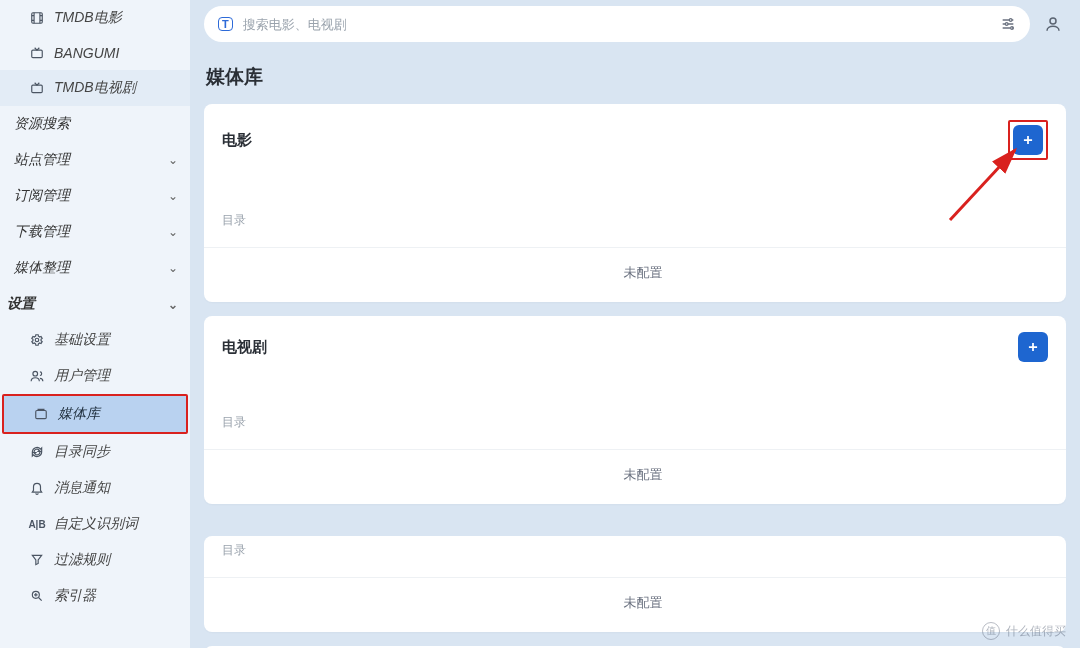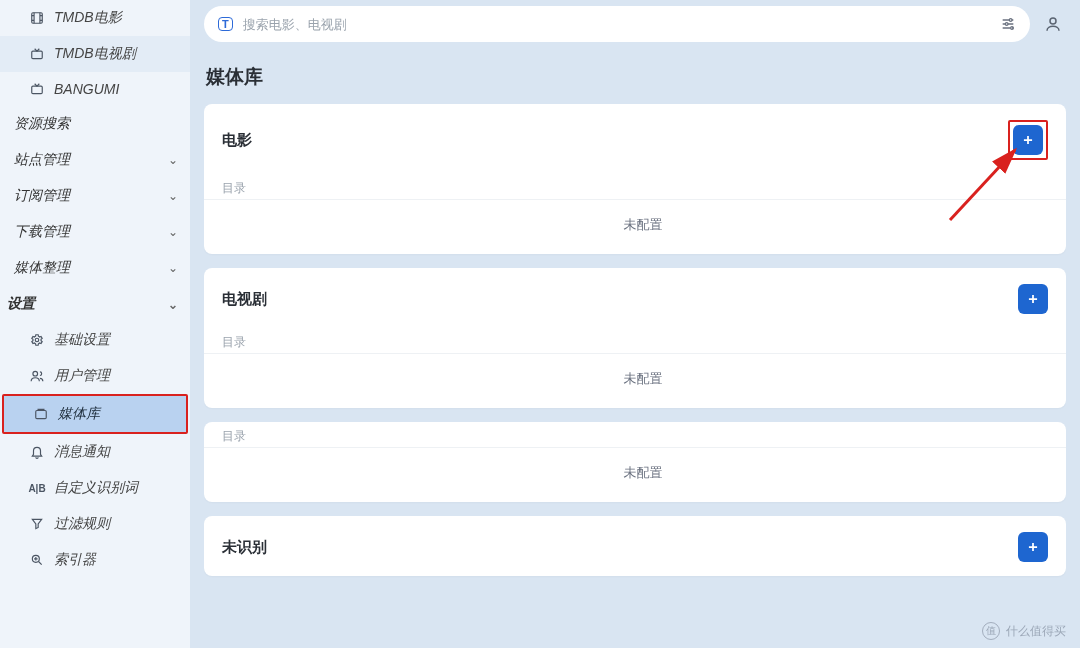--- a/index.html
+++ b/index.html
@@ -141,24 +141,25 @@
     width: 30px; height: 30px;
     background: #1e66d0;
     color: #fff;
     border-radius: 6px;
     display: flex; align-items: center; justify-content: center;
     font-size: 18px;
     cursor: pointer;
     line-height: 1;
   }
   .card-sub {
-    padding: 6px 18px 2px 18px;
+    padding: 6px 18px 18px 18px;
     font-size: 12px;
     color: #9aa3ad;
     border-bottom: 1px solid #eef1f4;
+    margin-top: 32px;
   }
   .card-body {
     padding: 16px 18px 20px 34px;
     text-align: center;
     font-size: 13px;
     color: #6b7280;
   }
 
   
   svg { display: block; }
@@ -195,37 +196,37 @@
   <div class="sidebar">
     <div class="side-item side-sub">
       <span class="ico">
         <svg width="14" height="14" viewBox="0 0 24 24" fill="none" stroke="currentColor" stroke-width="2">
             <rect x="3" y="3" width="18" height="18" rx="2"></rect>
             <path d="M7 3v18M17 3v18M3 8h4M3 16h4M17 8h4M17 16h4"></path>
           </svg>
       </span>
       <span class="lbl">TMDB电影</span>
     </div>
-    <div class="side-item side-sub" style="background:#e3ecf6;">
+    <div class="side-item side-sub">
       <span class="ico">
         <svg width="14" height="14" viewBox="0 0 24 24" fill="none" stroke="currentColor" stroke-width="2">
             <rect x="3" y="7" width="18" height="13" rx="2"></rect>
             <path d="M8 3l4 4 4-4"></path>
           </svg>
       </span>
-      <span class="lbl">TMDB电视剧</span>
-    </div>
-    <div class="side-item side-sub">
+      <span class="lbl">BANGUMI</span>
+    </div>
+    <div class="side-item side-sub" style="background:#e3ecf6;">
       <span class="ico">
         <svg width="14" height="14" viewBox="0 0 24 24" fill="none" stroke="currentColor" stroke-width="2">
             <rect x="3" y="7" width="18" height="13" rx="2"></rect>
             <path d="M8 3l4 4 4-4"></path>
           </svg>
       </span>
-      <span class="lbl">BANGUMI</span>
+      <span class="lbl">TMDB电视剧</span>
     </div>
 
     <div class="side-item section-head">
       <span class="lbl">资源搜索</span>
     </div>
     <div class="side-item section-head">
       <span class="lbl">站点管理</span>
       <span class="chev">⌄</span>
     </div>
     <div class="side-item section-head">
@@ -264,20 +265,28 @@
       <span class="lbl">用户管理</span>
     </div>
     <div class="side-item side-sub selected hl-red" style="margin:0 2px;">
       <span class="ico">
         <svg width="14" height="14" viewBox="0 0 24 24" fill="none" stroke="currentColor" stroke-width="2">
             <rect x="3" y="6" width="18" height="14" rx="2"></rect>
             <path d="M7 6V4h10v2"></path>
           </svg>
       </span>
       <span class="lbl">媒体库</span>
+    </div>
+    <div class="side-item side-sub">
+      <span class="ico">
+        <svg width="14" height="14" viewBox="0 0 24 24" fill="none" stroke="currentColor" stroke-width="2">
+            <path d="M4 12a8 8 0 0 1 14-5l2-2v6h-6l2-2a5 5 0 0 0-9 3M20 12a8 8 0 0 1-14 5l-2 2v-6h6l-2 2a5 5 0 0 0 9-3"></path>
+          </svg>
+      </span>
+      <span class="lbl">目录同步</span>
     </div>
     <div class="side-item side-sub">
       <span class="ico">
         <svg width="14" height="14" viewBox="0 0 24 24" fill="none" stroke="currentColor" stroke-width="2">
             <path d="M6 16V10a6 6 0 1 1 12 0v6l2 3H4l2-3zM10 21a2 2 0 0 0 4 0"></path>
           </svg>
       </span>
       <span class="lbl">消息通知</span>
     </div>
     <div class="side-item side-sub">

